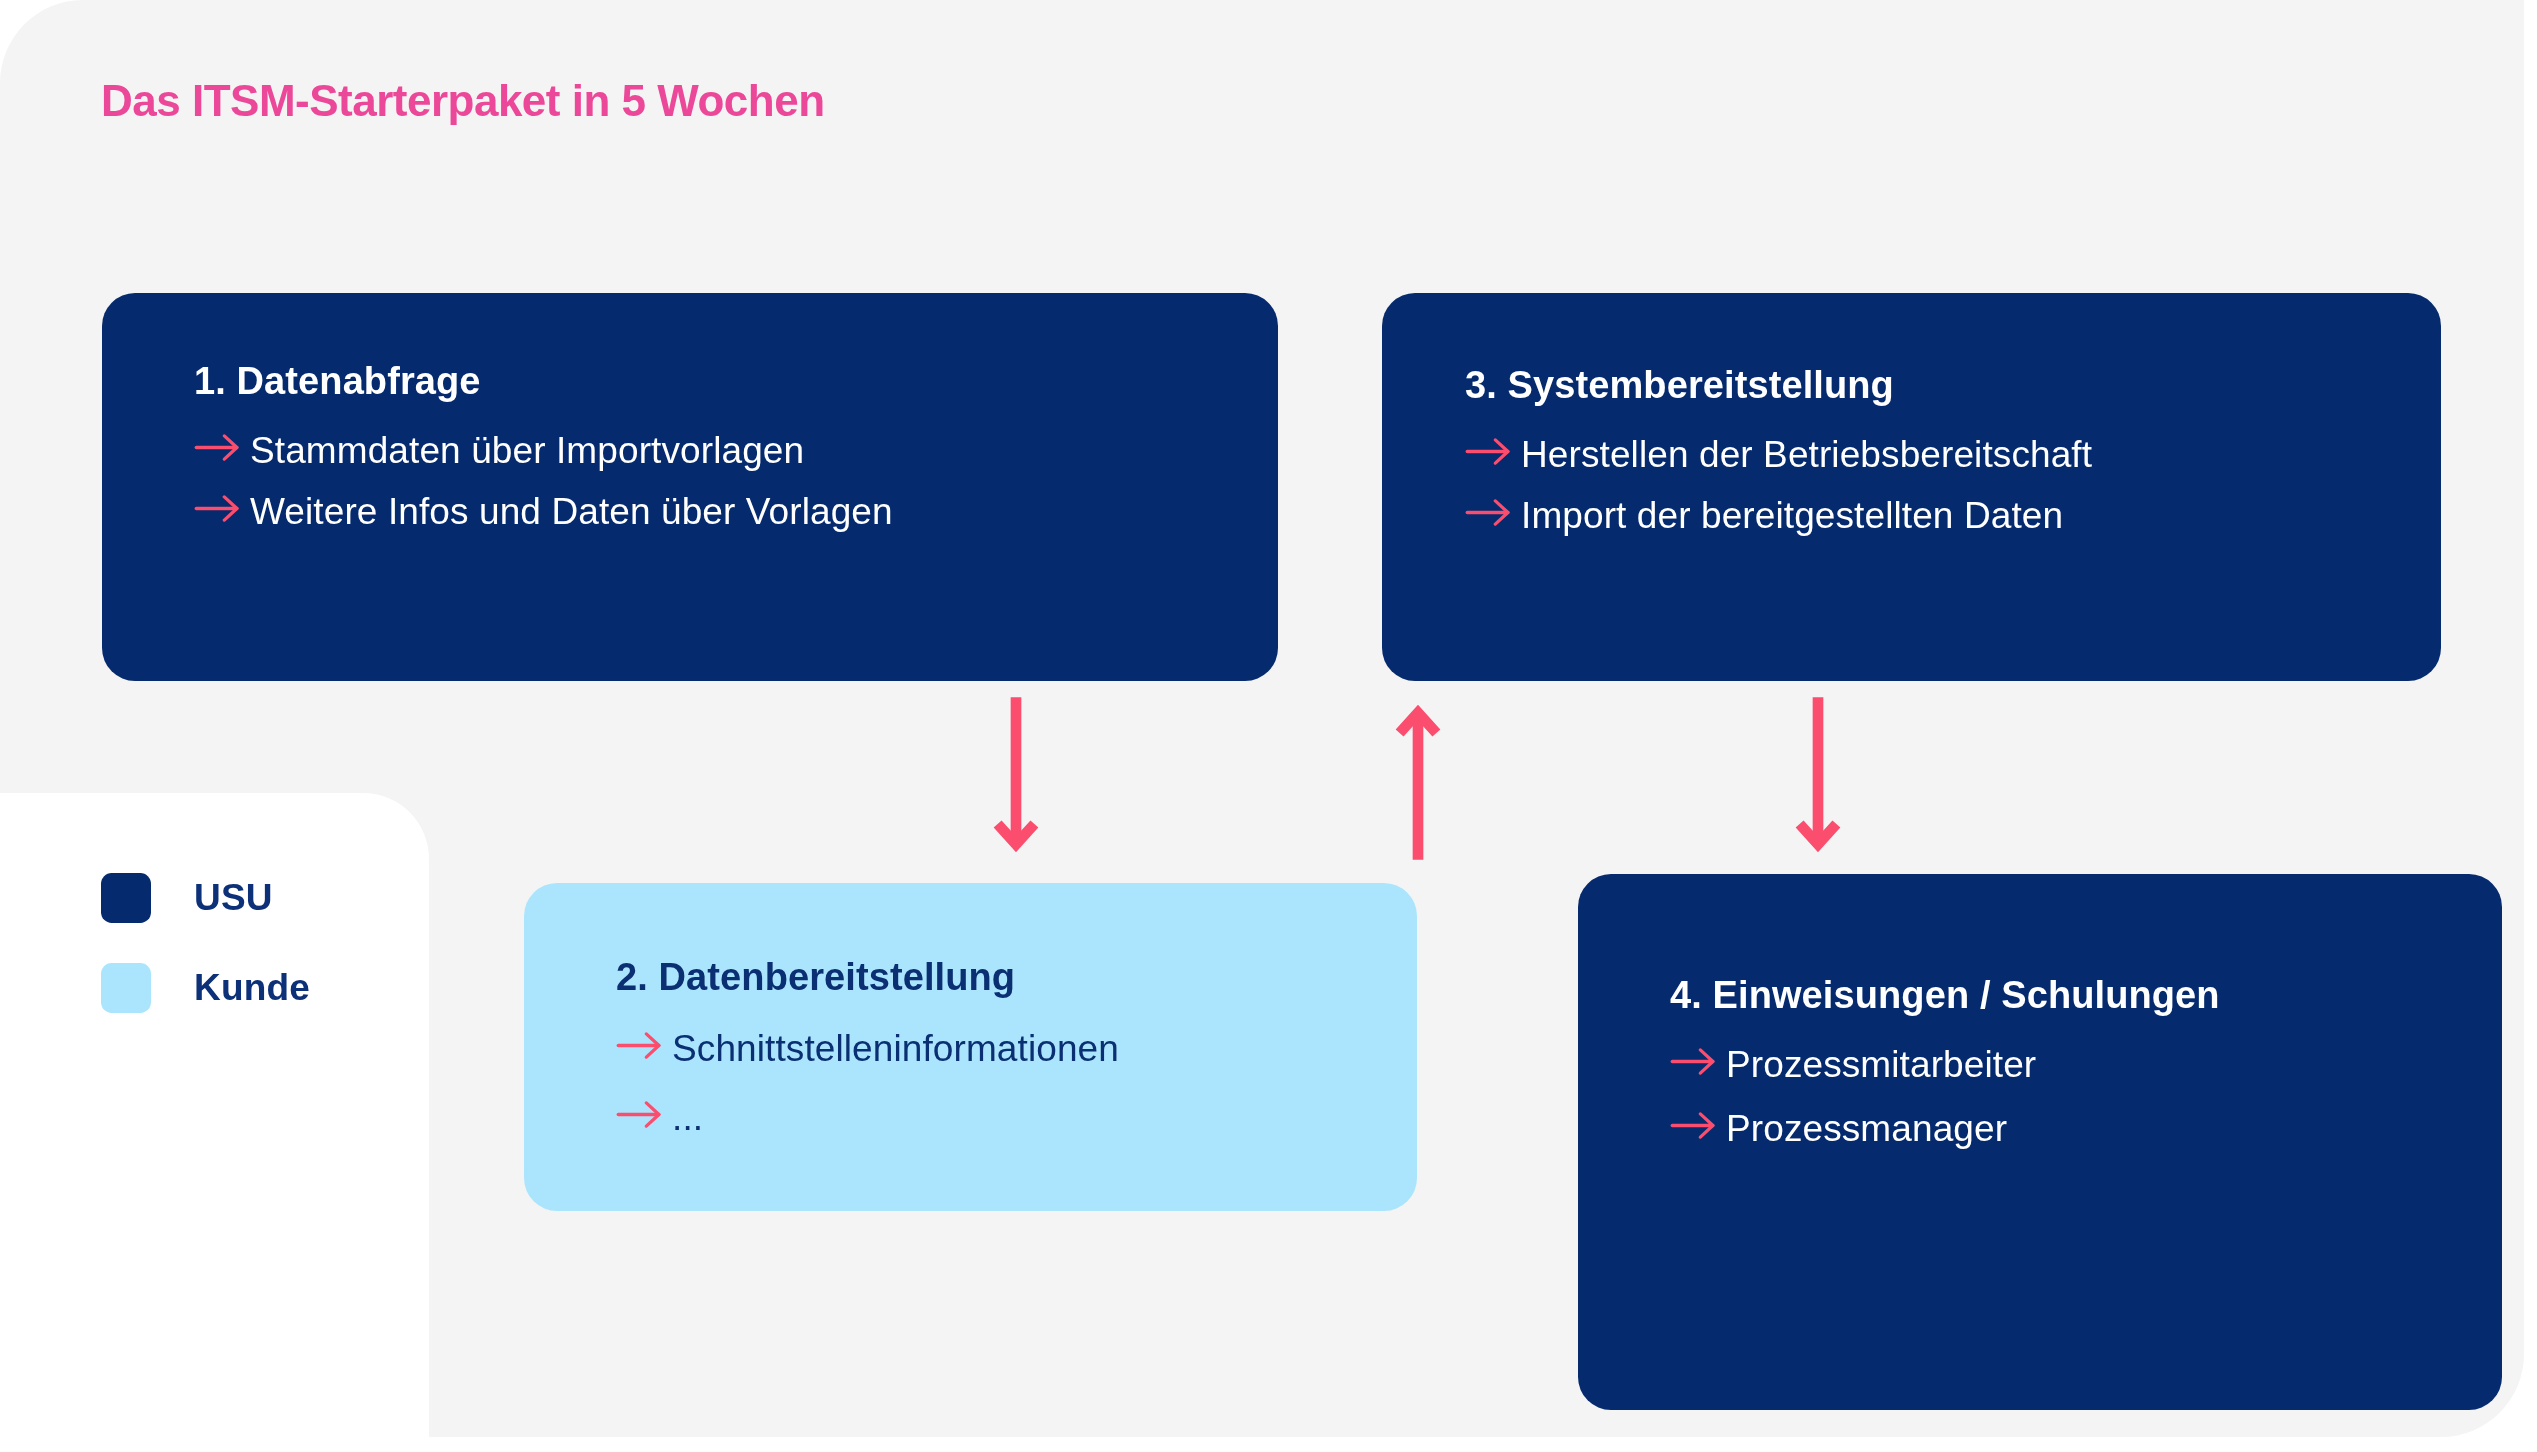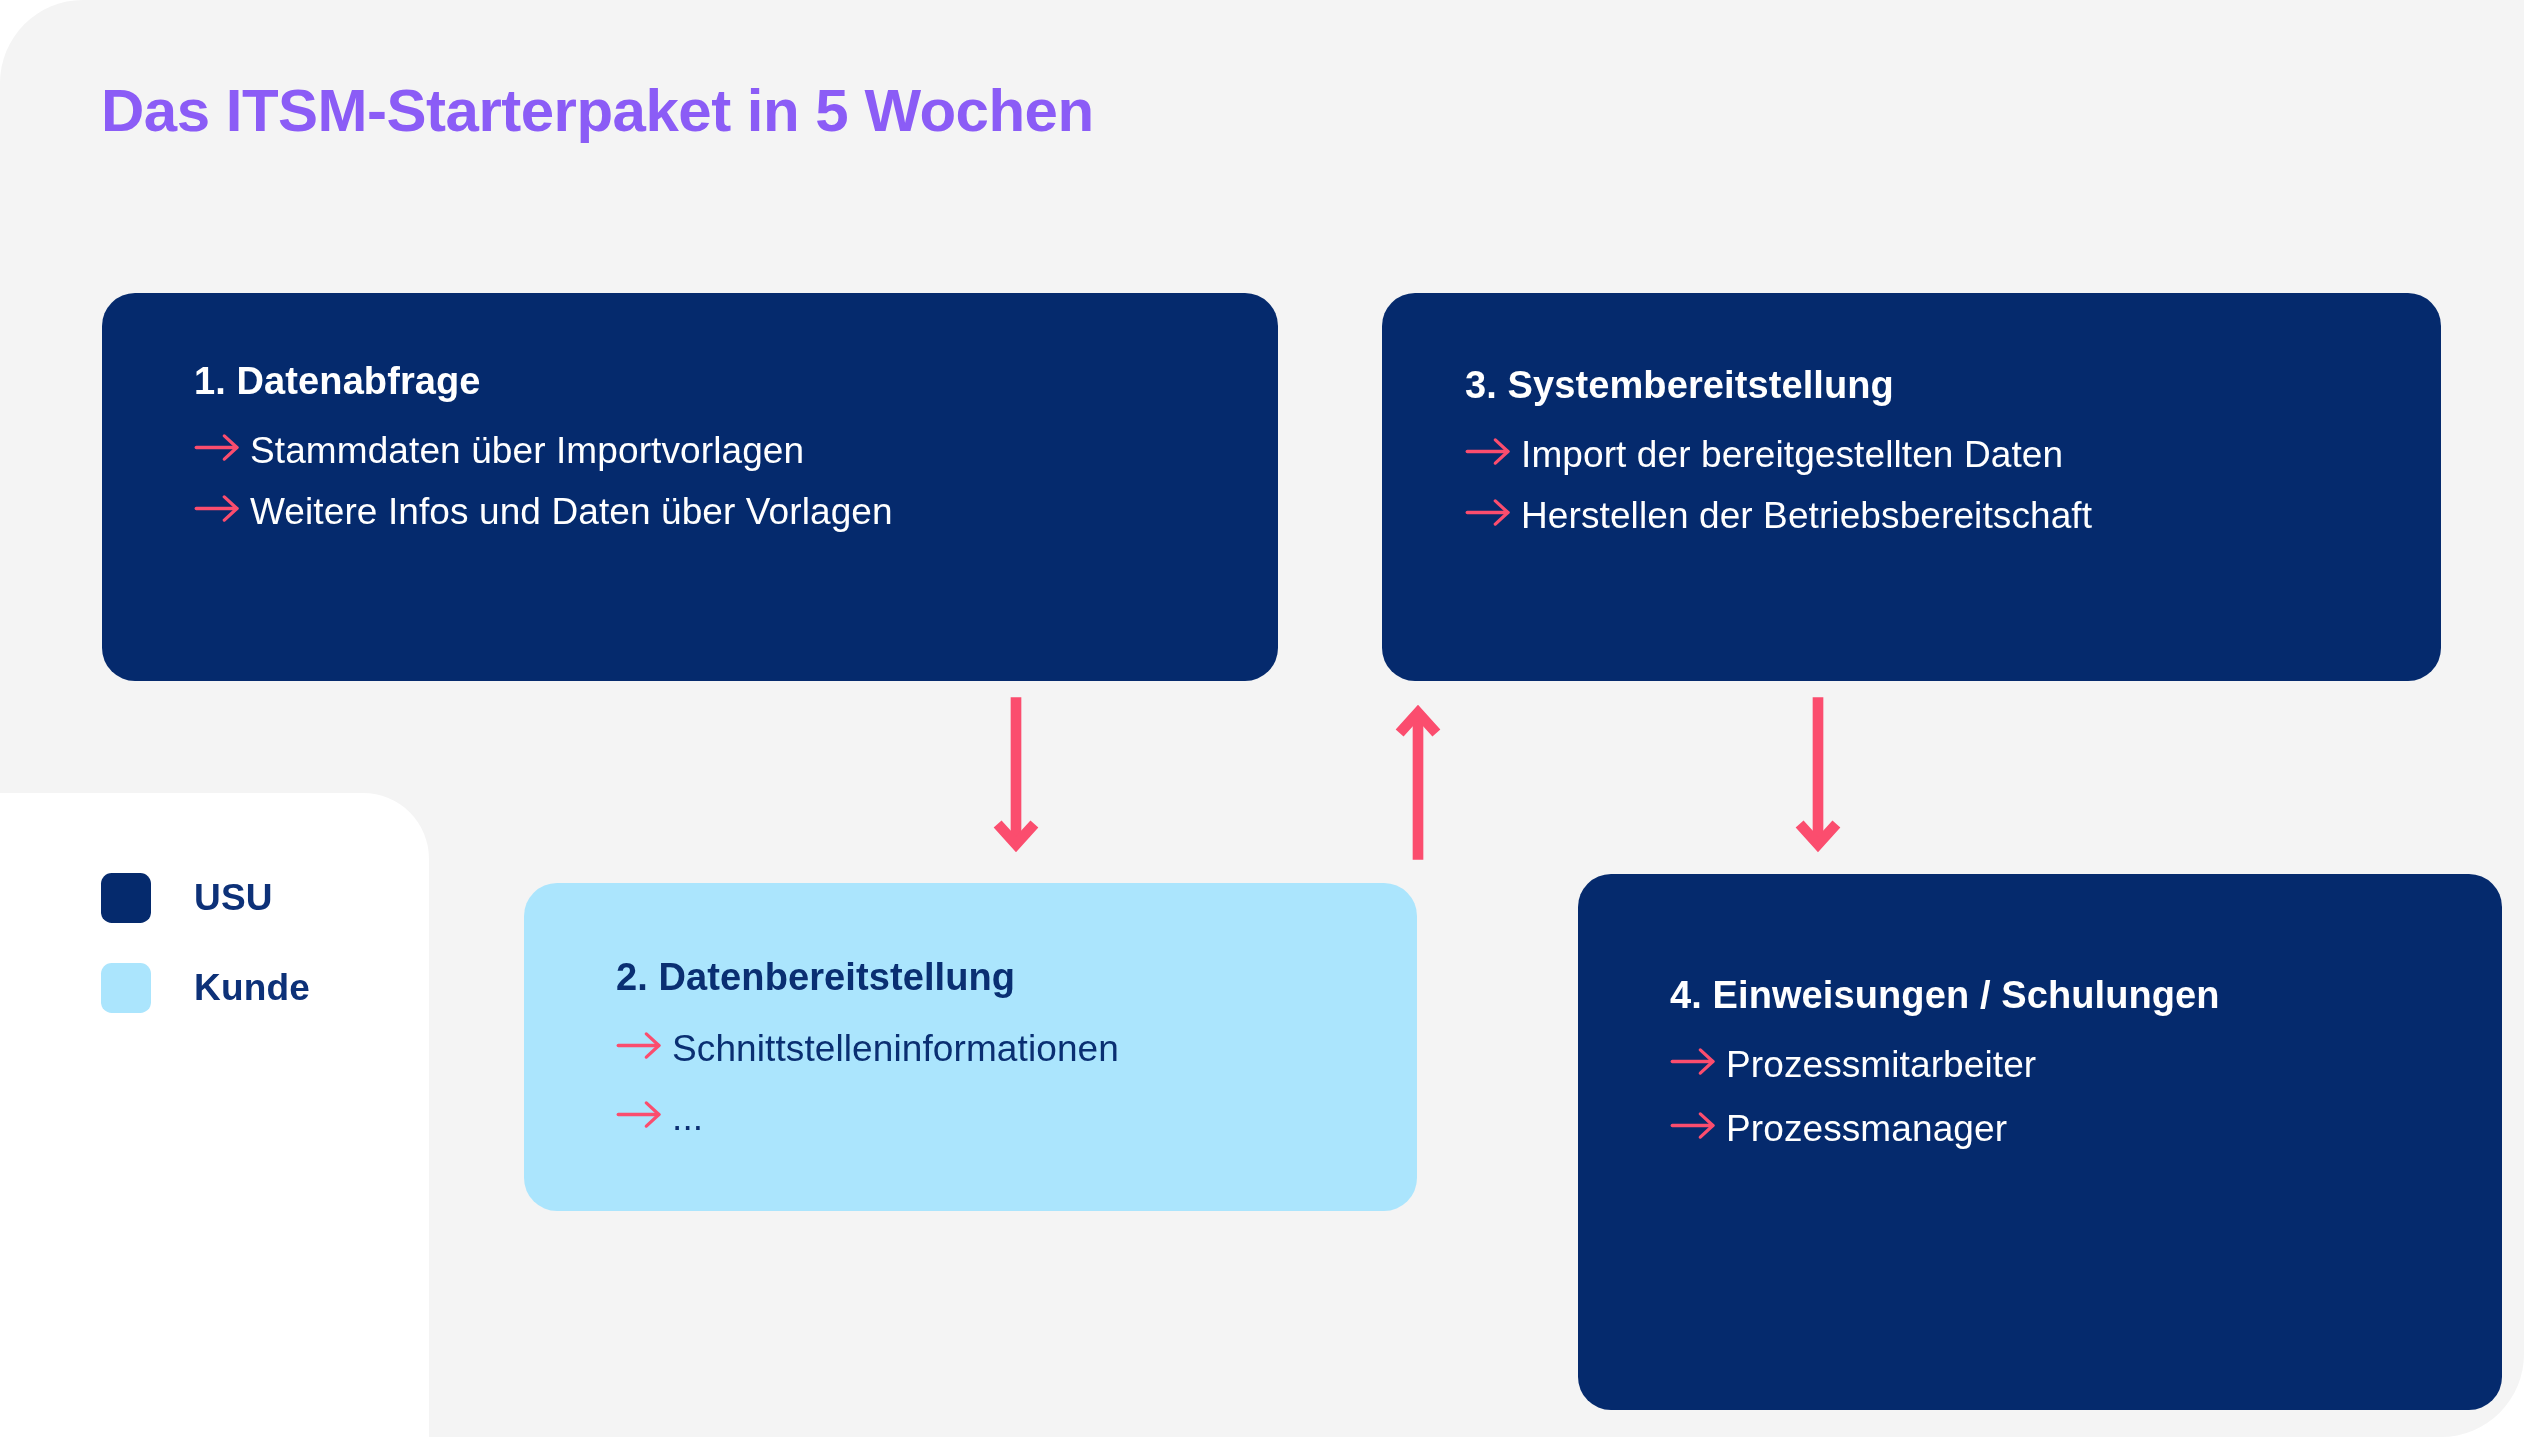--- a/index.html
+++ b/index.html
@@ -40,24 +40,24 @@
     height: 680px;
     background: #ffffff;
     border-radius: 0 66px 0 0;
   }
 
   
   .page-title {
     position: absolute;
     left: 101px;
     top: 76px;
-    font-size: 60px;
+    font-size: 44px;
     font-weight: 700;
     letter-spacing: -0.5px;
-    color: #8b5cf6;
+    color: #ec4899;
     white-space: nowrap;
   }
 
   
   .card {
     position: absolute;
     border-radius: 33px;
     box-sizing: border-box;
   }
   .card.usu   { background: #052a6d; }
@@ -202,30 +202,30 @@
     <div class="card-inner">
       <div class="card-title">3. Systembereitstellung</div>
       <ul class="bullets">
         <li class="bullet">
           <span class="bullet-arrow">
             <svg width="49" height="31" viewBox="0 0 50 32" aria-hidden="true">
               <path d="M2 16 H44" stroke="#fb4d6e" stroke-width="3.4" fill="none" stroke-linecap="round"></path>
               <path d="M31 4 L44 16 L31 28" stroke="#fb4d6e" stroke-width="3.4" fill="none" stroke-linecap="round" stroke-linejoin="round"></path>
             </svg>
           </span>
+          <span class="bullet-text">Herstellen der Betriebsbereitschaft</span>
+        </li>
+        <li class="bullet">
+          <span class="bullet-arrow">
+            <svg width="49" height="31" viewBox="0 0 50 32" aria-hidden="true">
+              <path d="M2 16 H44" stroke="#fb4d6e" stroke-width="3.4" fill="none" stroke-linecap="round"></path>
+              <path d="M31 4 L44 16 L31 28" stroke="#fb4d6e" stroke-width="3.4" fill="none" stroke-linecap="round" stroke-linejoin="round"></path>
+            </svg>
+          </span>
           <span class="bullet-text">Import der bereitgestellten Daten</span>
-        </li>
-        <li class="bullet">
-          <span class="bullet-arrow">
-            <svg width="49" height="31" viewBox="0 0 50 32" aria-hidden="true">
-              <path d="M2 16 H44" stroke="#fb4d6e" stroke-width="3.4" fill="none" stroke-linecap="round"></path>
-              <path d="M31 4 L44 16 L31 28" stroke="#fb4d6e" stroke-width="3.4" fill="none" stroke-linecap="round" stroke-linejoin="round"></path>
-            </svg>
-          </span>
-          <span class="bullet-text">Herstellen der Betriebsbereitschaft</span>
         </li>
       </ul>
     </div>
   </div>
 
   <div class="card kunde" id="card-2">
     <div class="card-inner">
       <div class="card-title">2. Datenbereitstellung</div>
       <ul class="bullets">
         <li class="bullet">

